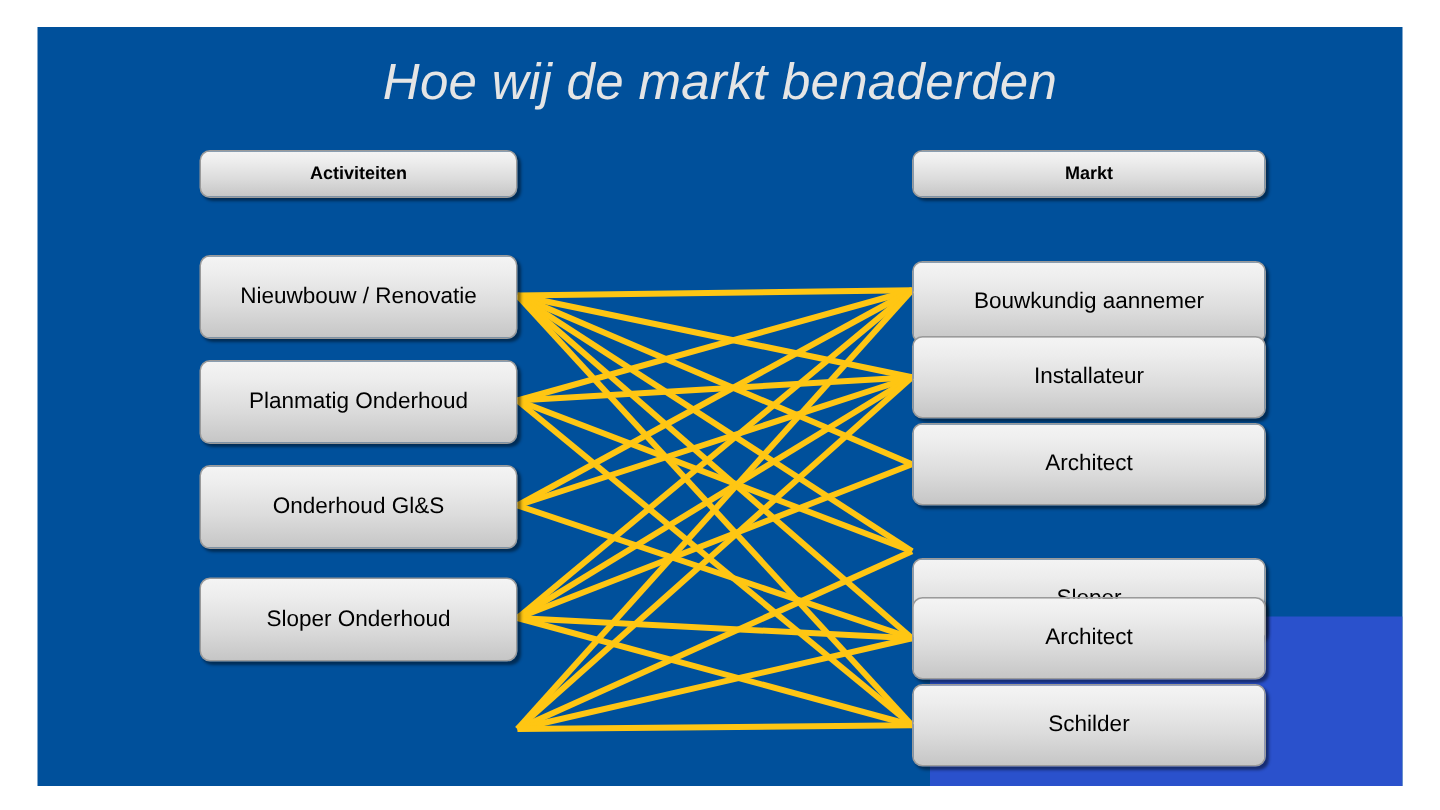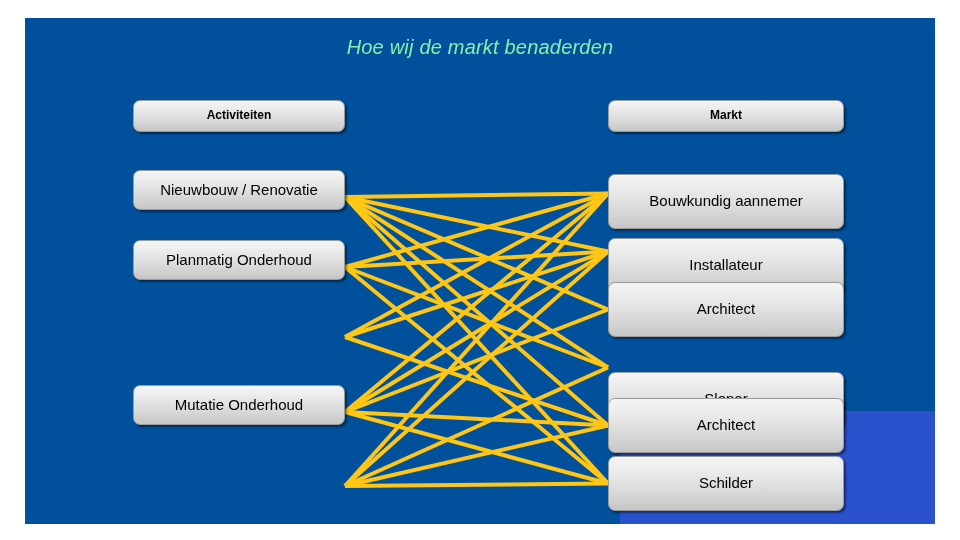--- a/index.html
+++ b/index.html
@@ -41,22 +41,22 @@
     background: #2A51CC;
   }
 
   
   #slide-title {
     position: absolute;
     left: 0;
     top: 18px;
     width: 910px;
     text-align: center;
-    color: #86efac;
-    font-size: 20px;
+    color: #e5e5e5;
+    font-size: 34px;
     font-style: italic;
     font-weight: normal;
     letter-spacing: 0.2px;
     font-family: "Liberation Sans", sans-serif;
     white-space: nowrap;
   }
 
   
   #connector-layer {
     position: absolute;
@@ -90,21 +90,21 @@
     font-weight: bold;
     font-size: 12px;
   }
 
   
   .col-left { left: 108px; width: 212px; }
   
   .col-right { left: 583px; width: 236px; }
 
   .header-box { height: 32px; }
-  .left-item   { height: 40px; }
+  .left-item   { height: 56px; }
   .right-item  { height: 55px; }
 </style>
 </head>
 <body>
 
 <div id="slide-root">
   <div id="slide-canvas">
 
     <div id="accent-rect"></div>
 
@@ -137,29 +137,30 @@
           <line x1="320" y1="468" x2="583" y2="465.5"></line>
         </g>
     </svg>
 
     <div class="node-box header header-box col-left" style="top:82px;">Activiteiten</div>
 
     <div class="node-box left-item col-left" style="top:152px;">Nieuwbouw / Renovatie</div>
 
     <div class="node-box left-item col-left" style="top:222px;">Planmatig Onderhoud</div>
 
+    <div class="node-box left-item col-left" style="top:292px;">Onderhoud Gl&amp;S</div>
 
-    <div class="node-box left-item col-left" style="top:367px;">Mutatie Onderhoud</div>
+    <div class="node-box left-item col-left" style="top:367px;">Sloper Onderhoud</div>
 
 
     <div class="node-box header header-box col-right" style="top:82px;">Markt</div>
 
     <div class="node-box right-item col-right" style="top:156px;">Bouwkundig aannemer</div>
 
-    <div class="node-box right-item col-right" style="top:220px;">Installateur</div>
+    <div class="node-box right-item col-right" style="top:206px;">Installateur</div>
 
     <div class="node-box right-item col-right" style="top:264px;">Architect</div>
 
     <div class="node-box right-item col-right" style="top:322px;margin-top:32px;">Sloper</div>
 
     <div class="node-box right-item col-right" style="top:380px;">Architect</div>
 
     <div class="node-box right-item col-right" style="top:438px;">Schilder</div>
 
   </div>

